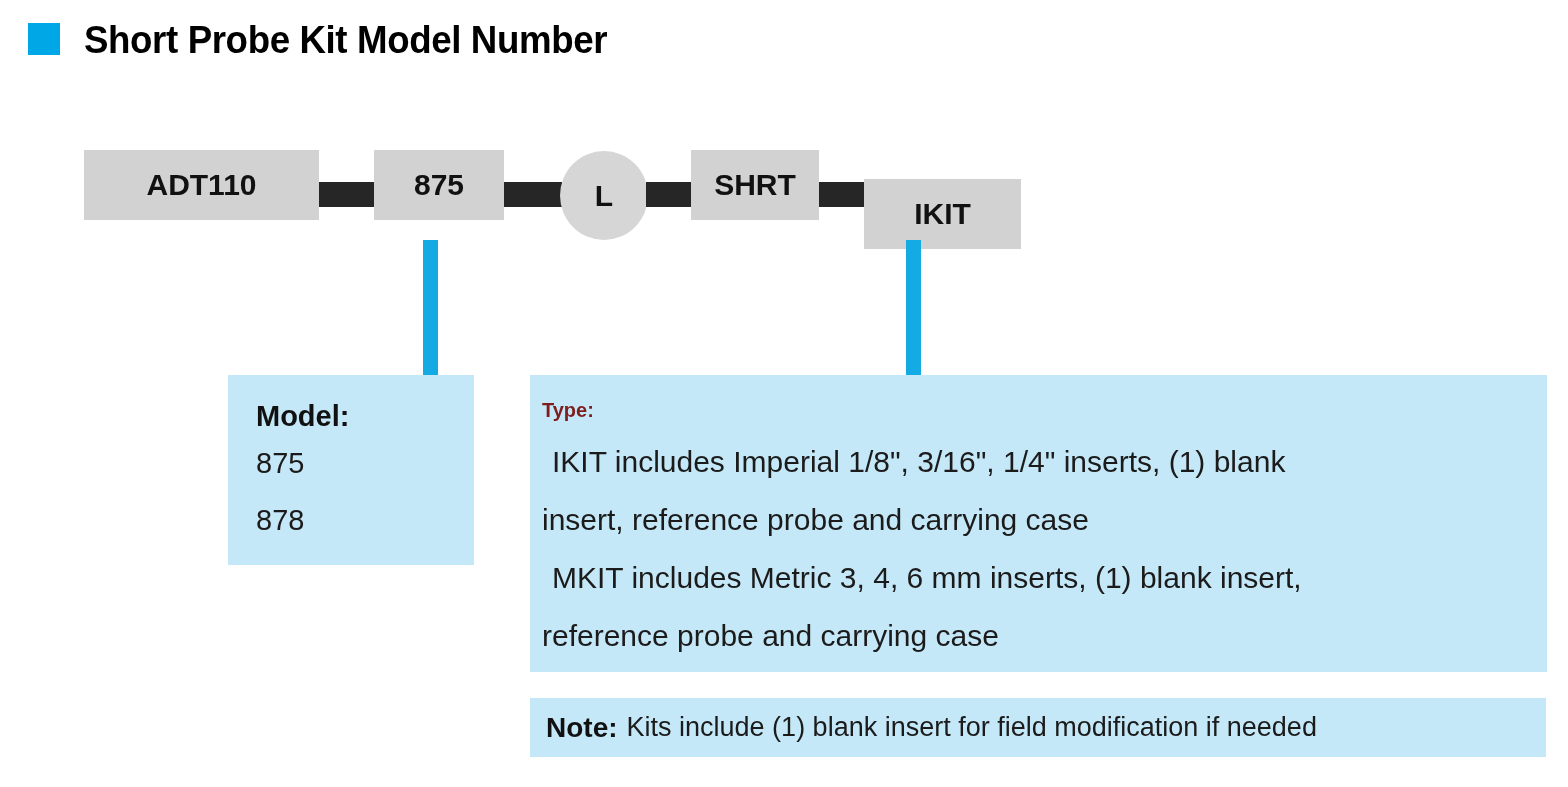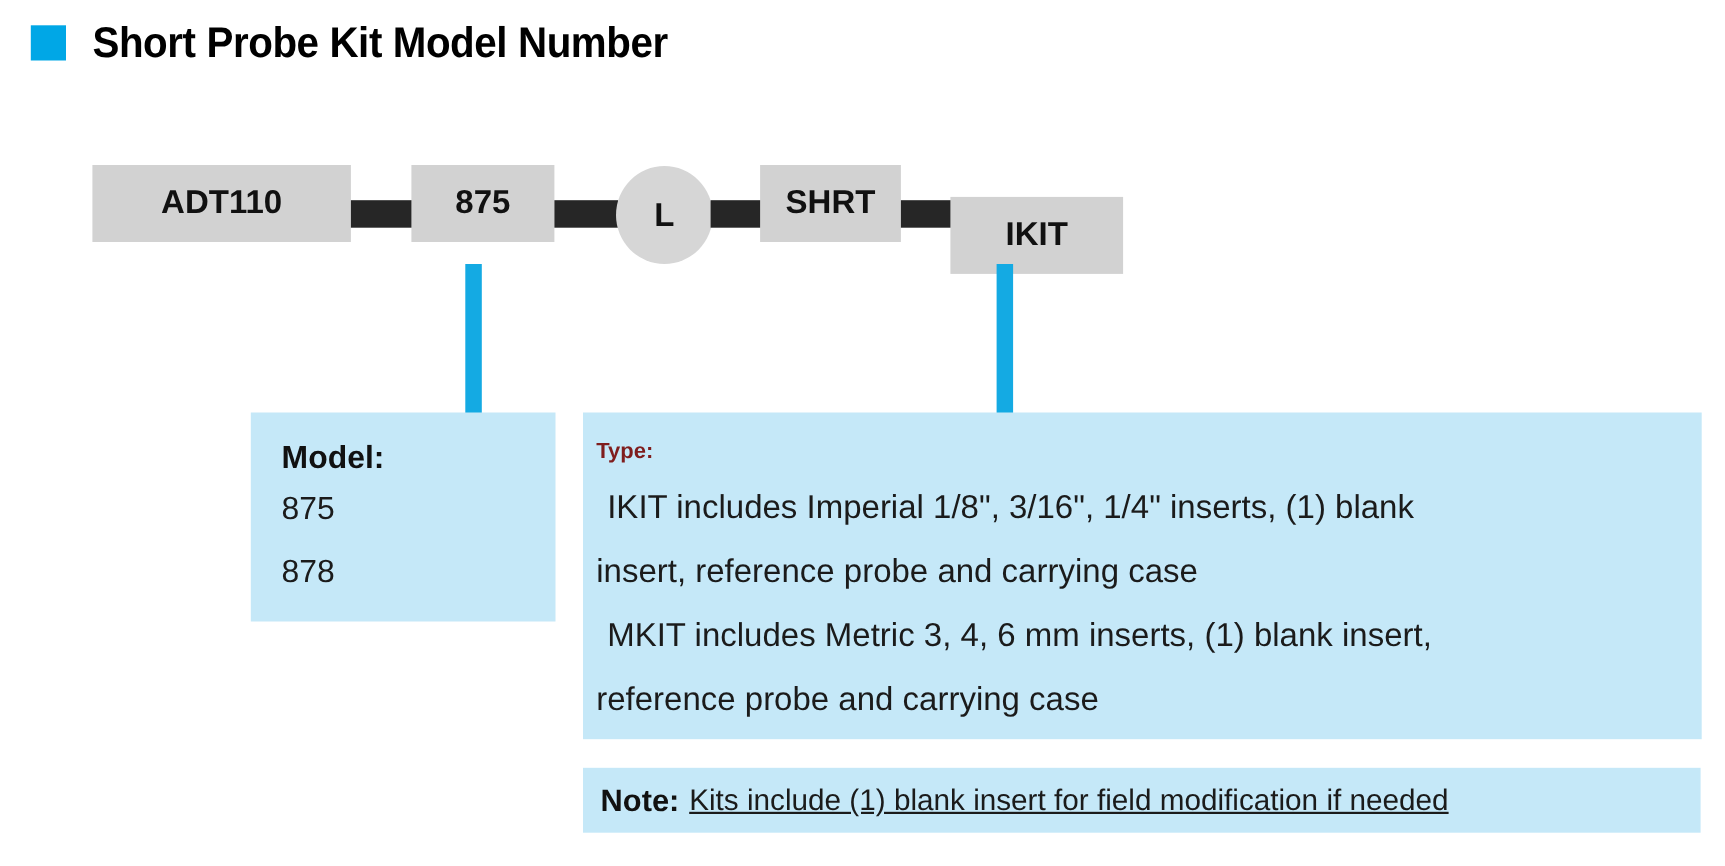--- a/index.html
+++ b/index.html
@@ -118,21 +118,21 @@
   
   .callout {
     position: absolute;
     background: #c5e8f8;
     box-sizing: border-box;
   }
 
   .callout-model {
     left: 222px;
     top: 375px;
-    width: 277px;
+    width: 246px;
     height: 190px;
     padding: 22px 0 0 28px;
   }
   .callout-model .co-head {
     font-size: 29px;
     font-weight: bold;
     line-height: 38px;
     color: #111111;
   }
   .callout-model .co-item {
@@ -174,21 +174,20 @@
   .note-label {
     font-size: 28px;
     font-weight: bold;
     color: #111111;
     margin-right: 9px;
   }
   .note-text {
     font-size: 27px;
     color: #1b1b1b;
     white-space: nowrap;
-    text-decoration: underline;
   }
 </style>
 </head>
 <body>
 
 <div id="page-root">
 
   <div class="title-row">
     <div class="title-bullet"></div>
     <div class="title-text">Short Probe Kit Model Number</div>

